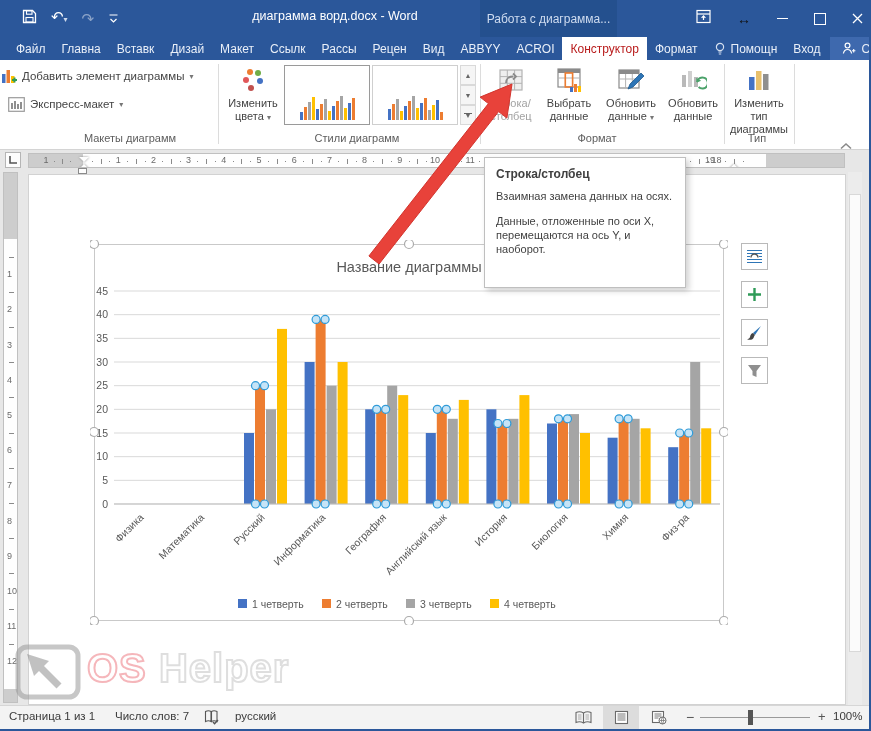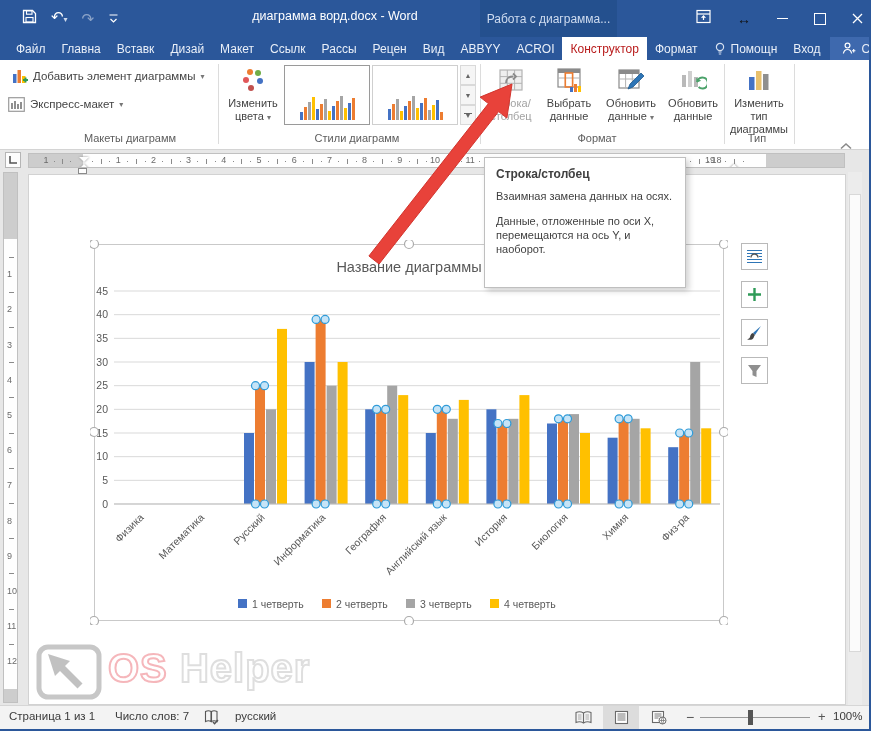--- a/index.html
+++ b/index.html
@@ -72,21 +72,21 @@
 
   
   .tooltip{position:absolute;left:484px;top:157px;width:202px;height:131px;background:#fff;border:1px solid #bfbfbf;
            box-shadow:3px 3px 6px rgba(0,0,0,.18);box-sizing:border-box;padding:9px 11px;z-index:30;}
   .tooltip .tt-title{font-size:12px;font-weight:bold;color:#3f3f3f;margin-bottom:8px;}
   .tooltip .tt-body{font-size:11px;color:#3f3f3f;line-height:14px;}
   .tooltip .tt-body + .tt-body{margin-top:11px;}
 
   
   #arrow-overlay{position:absolute;left:0;top:0;width:871px;height:731px;pointer-events:none;z-index:50;}
-  .watermark{position:absolute;left:36px;top:644px;width:300px;height:62px;z-index:40;pointer-events:none;opacity:.55;}
+  .watermark{position:absolute;left:15px;top:644px;width:300px;height:62px;z-index:40;pointer-events:none;opacity:.55;}
   .wm-text{position:absolute;left:72px;top:2px;font-size:40px;font-weight:bold;letter-spacing:1px;color:rgba(255,255,255,.75);}
   .wm-os{-webkit-text-stroke:2px rgba(232,90,100,.8);}
   .wm-helper{-webkit-text-stroke:2px rgba(190,190,190,.9);}
 
   
   .statusbar{position:absolute;left:0;top:705px;width:871px;height:24px;background:#f3f3f3;border-top:1px solid #d6d6d6;
              box-sizing:border-box;font-size:11.5px;color:#3b3b3b;}
   .sb-item{position:absolute;top:4px;}
   .view-btn{position:absolute;top:0;width:36px;height:23px;display:flex;align-items:center;justify-content:center;}
   .view-btn.active{background:#dcdcdc;}
@@ -208,21 +208,21 @@
           <circle cx="5.5" cy="3.6" r="2.4" fill="none" stroke="#fff" stroke-width="1.2"></circle>
           <path d="M1.4 11.5c.5-2.7 2-4 4.1-4 2.1 0 3.6 1.3 4.1 4" fill="none" stroke="#fff" stroke-width="1.2"></path>
           <path d="M10 8.7h3.4M11.7 7v3.4" stroke="#fff" stroke-width="1.1"></path>
         </svg>
         <span>Общий доступ</span>
       </span>
     </div>
 
   <div class="ribbon">
 
-    <div class="rowbtn" style="left:12px;top:5px;">
+    <div class="rowbtn" style="left:1px;top:5px;">
       <svg width="16" height="16" viewBox="0 0 16 16">
           <rect x="1" y="6" width="3.5" height="9" fill="#4472c4"></rect>
           <rect x="5.5" y="2" width="3.5" height="13" fill="#ed7d31"></rect>
           <rect x="10" y="8" width="3.5" height="7" fill="#ffc000"></rect>
           <path d="M11 12h5M13.5 9.5v5" stroke="#2e9b57" stroke-width="2"></path>
         </svg>
       <span>Добавить элемент диаграммы</span>
       <span class="caret">▾</span>
     </div>
     <div class="rowbtn" style="left:8px;top:33px;">

